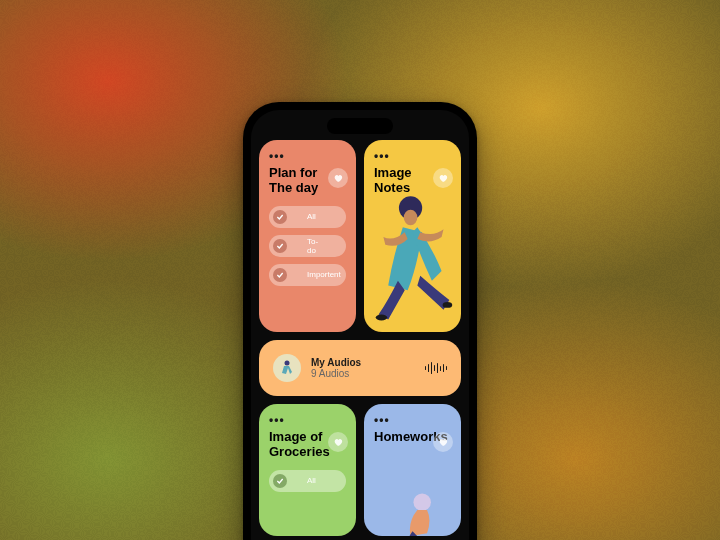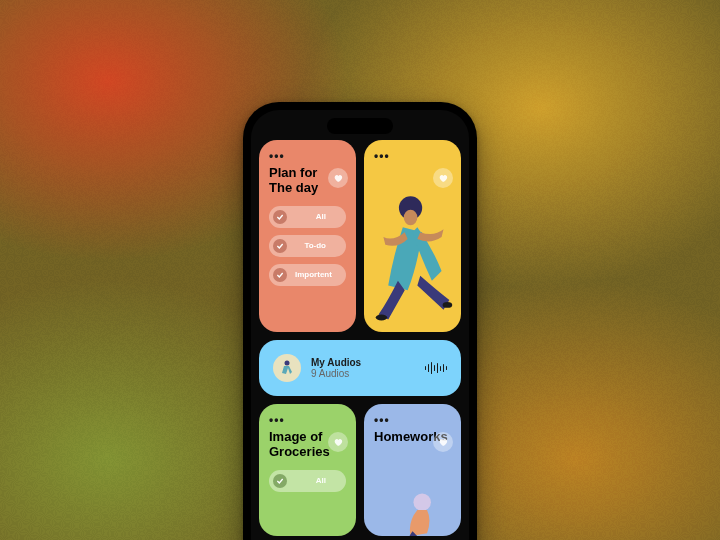--- a/index.html
+++ b/index.html
@@ -75,21 +75,21 @@
   .card {
     border-radius: 18px;
     padding: 8px 10px 10px 10px;
     position: relative;
     overflow: hidden;
   }
   .card.orange { background: #e9876a; flex: 1; height: 192px; }
   .card.yellow { background: #f5c843; flex: 1; height: 192px; }
   .card.green  { background: #9bd26a; flex: 1; height: 132px; }
   .card.blue   { background: #9bb8e8; flex: 1; height: 132px; }
-  .card.cream  { background: #7dd3fc; height: 56px; display: flex; align-items: center; gap: 10px; padding: 0 14px; }
+  .card.cream  { background: #fdba74; height: 56px; display: flex; align-items: center; gap: 10px; padding: 0 14px; }
 
   .card-head {
     display: flex;
     justify-content: space-between;
     align-items: flex-start;
     margin-bottom: 4px;
   }
   .dots {
     font-size: 12px;
     letter-spacing: 1px;
@@ -138,25 +138,26 @@
     display: flex;
     align-items: center;
     justify-content: center;
     flex-shrink: 0;
   }
   .orange .chip-check { background: rgba(160,70,50,0.5); }
   .green .chip-check { background: rgba(90,130,60,0.6); }
   .chip-check svg { width: 8px; height: 8px; stroke: #fff; stroke-width: 2; fill: none; }
   .chip-label {
     font-size: 8px;
-    font-weight: 700;
+    font-weight: 400;
     color: #fff;
     flex: 1;
-    text-align: right;
+    text-align: left;
     padding-right: 10px;
+    margin-left: 12px;
   }
   .green .chip-label { color: rgba(255,255,255,0.95); }
 
   .illus {
     position: absolute;
     inset: 0;
     pointer-events: none;
   }
 
   .cream-avatar {
@@ -223,20 +224,21 @@
                 </span>
               <span class="chip-label">Importent</span>
             </div>
           </div>
         </div>
 
         <div class="card yellow">
           <div class="card-head">
             <span class="dots">•••</span>
           </div>
+          <div class="card-title">Image Notes</div>
           <div class="heart-btn">
             <svg viewBox="0 0 24 24">
                 <path d="M12 21s-8-5-8-11a5 5 0 0 1 9-3 5 5 0 0 1 9 3c0 6-8 11-8 11z"></path>
               </svg>
           </div>
           <svg class="illus" viewBox="0 0 100 192">
             <ellipse cx="48" cy="70" rx="12" ry="12" fill="#2e2a5a"></ellipse>
             <ellipse cx="48" cy="80" rx="7" ry="8" fill="#c68a5a"></ellipse>
             <path d="M 40 90 Q 30 120 25 150 L 45 155 Q 55 130 60 95 Z" fill="#4aa8b8"></path>
             <path d="M 55 90 Q 70 110 80 135 L 70 145 Q 58 120 50 95 Z" fill="#4aa8b8"></path>

